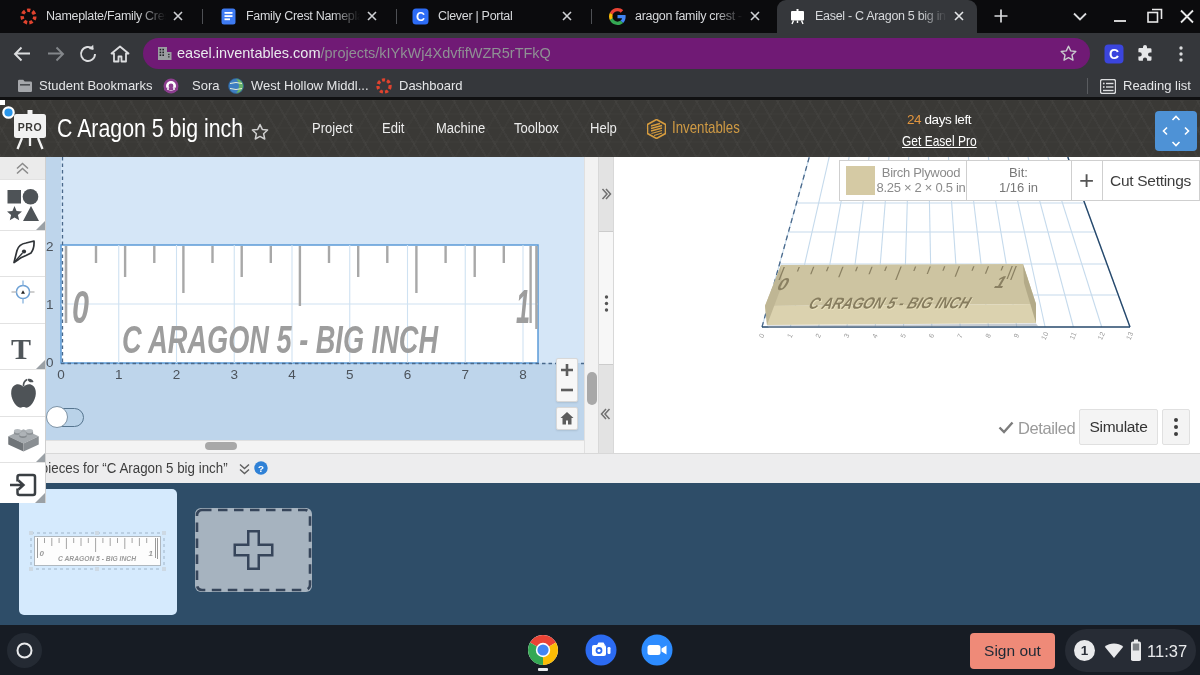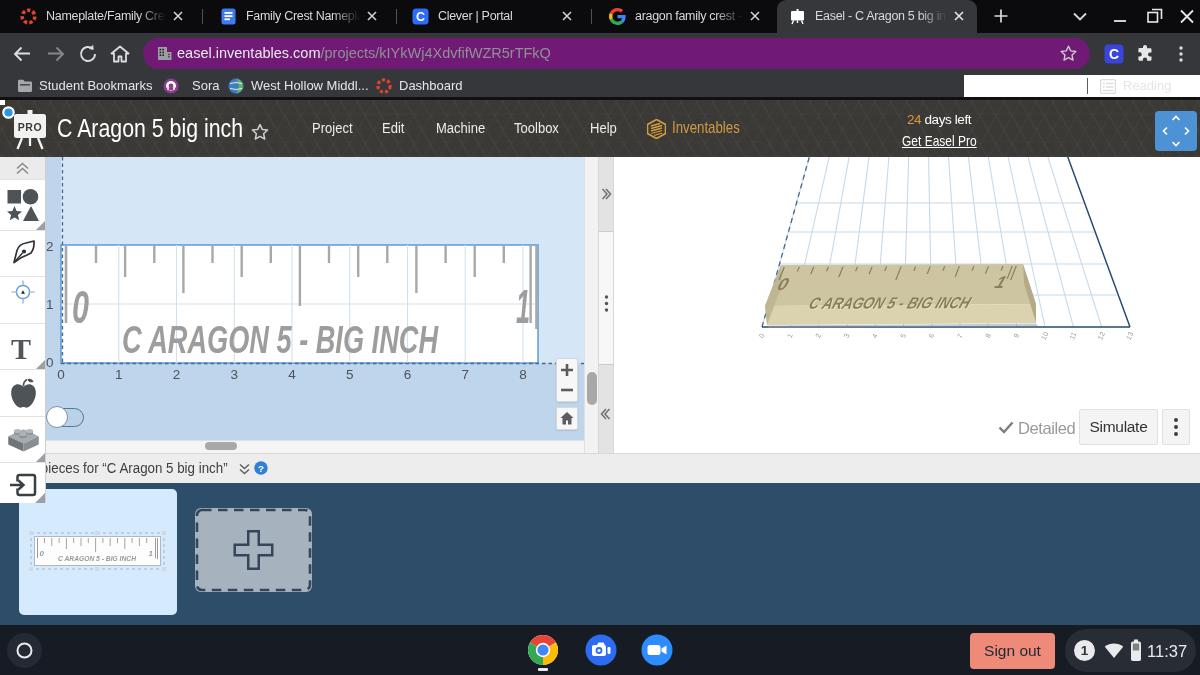--- a/index.html
+++ b/index.html
@@ -20,21 +20,21 @@
   .tab.active { background:#35373b; border-radius:9px 9px 0 0; }
   .tab.active .fade { background:linear-gradient(90deg, rgba(53,55,59,0), rgba(53,55,59,1)); }
   .winbtn { position:absolute; top:0; width:30px; height:33px; color:#e8e8e8; }
   
   #chrometb { left:0; top:33px; width:1200px; height:42px; background:#35373b; }
   #omnibox { position:absolute; left:143px; top:5px; width:947px; height:31px;
     border-radius:16px; background:#701a75; }
   #omnibox .url { position:absolute; left:34px; top:7px; font-size:14.5px; color:#e9eaed; white-space:nowrap; }
   #omnibox .url .dim { color:#8f9194; }
   
-  #bmbar { left:0; top:75px; width:964px; height:22px; background:#35373b; color:#e4e5e7; font-size:13px; }
+  #bmbar { left:0; top:75px; width:1200px; height:22px; background:#35373b; color:#e4e5e7; font-size:13px; }
   .bm { position:absolute; top:3px; height:16px; line-height:16px; }
   
   #eheader { left:0; top:100px; width:1200px; height:57px; background:#3a3936;
     background-image:
       repeating-linear-gradient(60deg, rgba(255,255,255,0.026) 0 2px, rgba(0,0,0,0) 2px 14px),
       repeating-linear-gradient(-60deg, rgba(255,255,255,0.014) 0 2px, rgba(0,0,0,0) 2px 14px),
       repeating-linear-gradient(0deg, rgba(255,255,255,0.01) 0 2px, rgba(0,0,0,0) 2px 14px);
   }
   #eheader .title { position:absolute; left:57px; top:13px; font-size:26px; color:#fff; transform:scaleX(0.82); transform-origin:left center; white-space:nowrap; }
   .emenu { position:absolute; top:19px; font-size:15.5px; color:#ececec; transform:scaleX(0.84); transform-origin:left center; }
@@ -501,20 +501,30 @@
     <line x1="222.7" y1="2" x2="222.7" y2="6.5" stroke="#8a8062" stroke-width="1.3"></line>
     <line x1="232" y1="2" x2="232" y2="15" stroke="#8a8062" stroke-width="1.3"></line>
     <line x1="236" y1="2" x2="236" y2="16" stroke="#8a8062" stroke-width="1.3"></line>
     <text x="5" y="25" font-size="17" font-weight="bold" font-style="italic" fill="#8a8062" font-family="Liberation Sans">0</text>
     <text x="222" y="24" font-size="17" font-weight="bold" font-style="italic" fill="#8a8062" font-family="Liberation Sans">1</text>
     <text x="124" y="44" font-size="16" font-weight="bold" font-style="italic" fill="#e9e1bd" text-anchor="middle" font-family="Liberation Sans" textLength="160" lengthAdjust="spacingAndGlyphs" transform="translate(0.9,0.9)">C ARAGON 5 - BIG INCH</text>
     <text x="124" y="44" font-size="16" font-weight="bold" font-style="italic" fill="#877d5f" text-anchor="middle" font-family="Liberation Sans" textLength="160" lengthAdjust="spacingAndGlyphs">C ARAGON 5 - BIG INCH</text>
   </g>
 </svg>
 
+<div class="abs" style="left:225px; top:3px; width:361px; height:41px; background:#fff; border:1px solid #cfcfcf; color:#8b8b8b; font-size:13.5px;">
+  <div class="abs" style="left:6px; top:5px; width:29px; height:29px; background:#d5caa4;"></div>
+  <div class="abs" style="left:36px; top:4px; width:90px; text-align:center; white-space:nowrap; letter-spacing:-0.3px; font-size:13px;">Birch Plywood<br>8.25 × 2 × 0.5 in</div>
+  <div class="abs" style="left:126px; top:0; width:1px; height:39px; background:#cfcfcf;"></div>
+  <div class="abs" style="left:126px; top:4px; width:105px; text-align:center; color:#777; font-size:13px;">Bit:<br>1/16 in</div>
+  <div class="abs" style="left:231px; top:0; width:1px; height:39px; background:#cfcfcf;"></div>
+  <div class="abs" style="left:231px; top:0px; width:31px; text-align:center; font-size:26px; font-weight:300; color:#555; line-height:38px;">+</div>
+  <div class="abs" style="left:262px; top:0; width:1px; height:39px; background:#cfcfcf;"></div>
+  <div class="abs" style="left:262px; top:0px; width:97px; text-align:center; font-size:15.5px; color:#3e3e3e; line-height:39px; letter-spacing:-0.3px;">Cut Settings</div>
+</div>
 
 <svg class="abs" style="left:384px; top:264px;" width="16" height="13" viewBox="0 0 16 13">
         <path d="M1.5 6.5 L6 11 L14.5 1.5" fill="none" stroke="#7c7c7c" stroke-width="2.4"></path>
       </svg>
 <div class="abs" style="left:404px; top:262px; font-size:16.5px; color:#9a9a9a; letter-spacing:-0.4px;">Detailed</div>
 <div class="abs" style="left:465px; top:252px; width:79px; height:36px; background:#f4f4f4; border:1px solid #e0e0e0; border-radius:2px; text-align:center; line-height:34px; font-size:15.5px; color:#333; letter-spacing:-0.3px;">Simulate</div>
 <div class="abs" style="left:548px; top:252px; width:28px; height:36px; background:#f4f4f4; border:1px solid #e0e0e0; border-radius:2px;">
   <svg width="26" height="34" viewBox="0 0 26 34">
           <g fill="#3e3e3e">
             <circle cx="13" cy="10" r="2"></circle>

